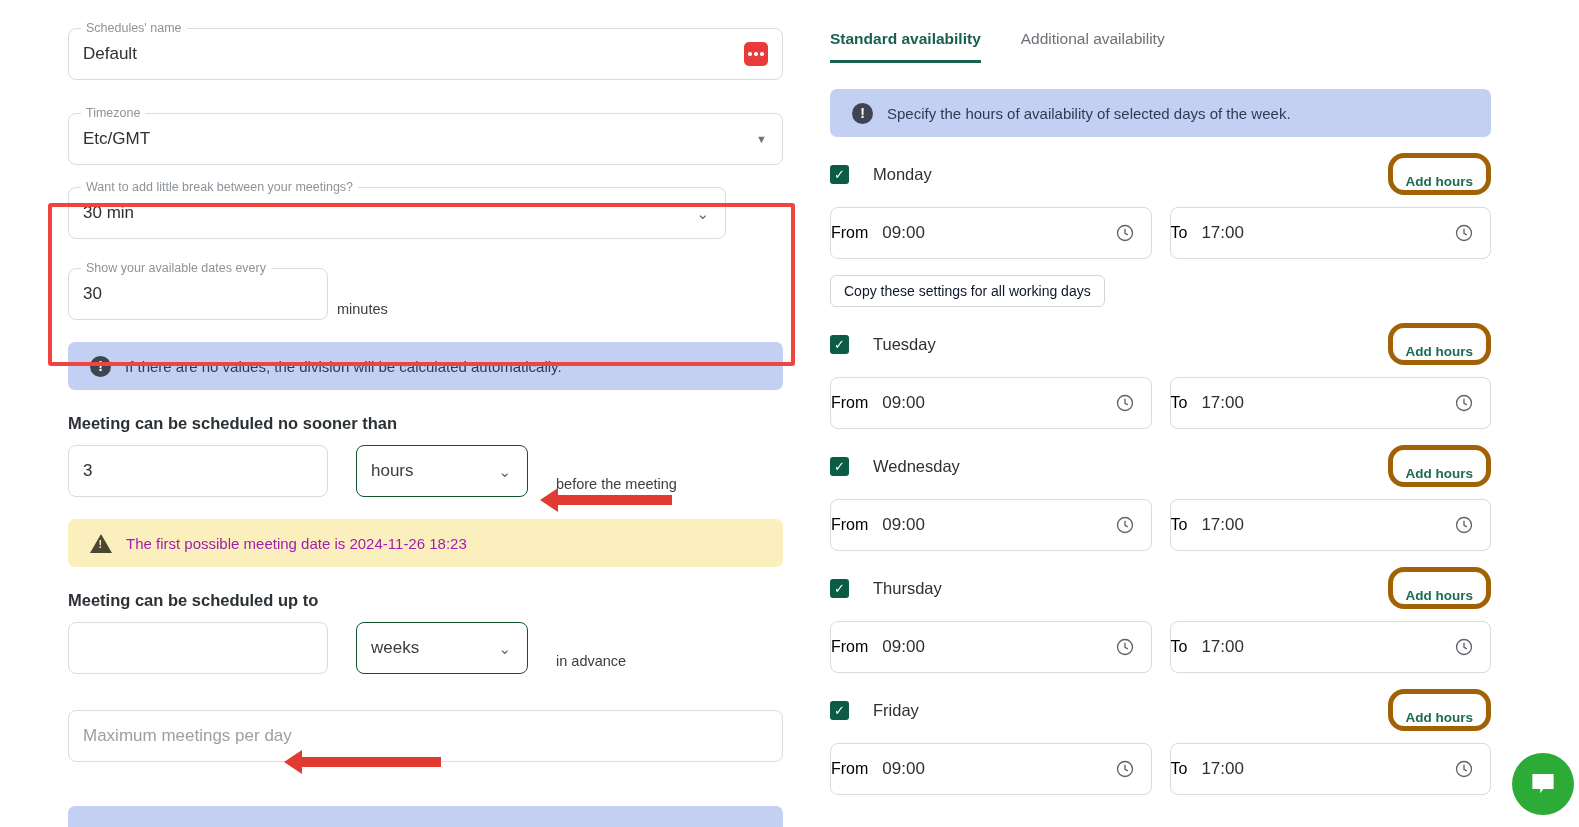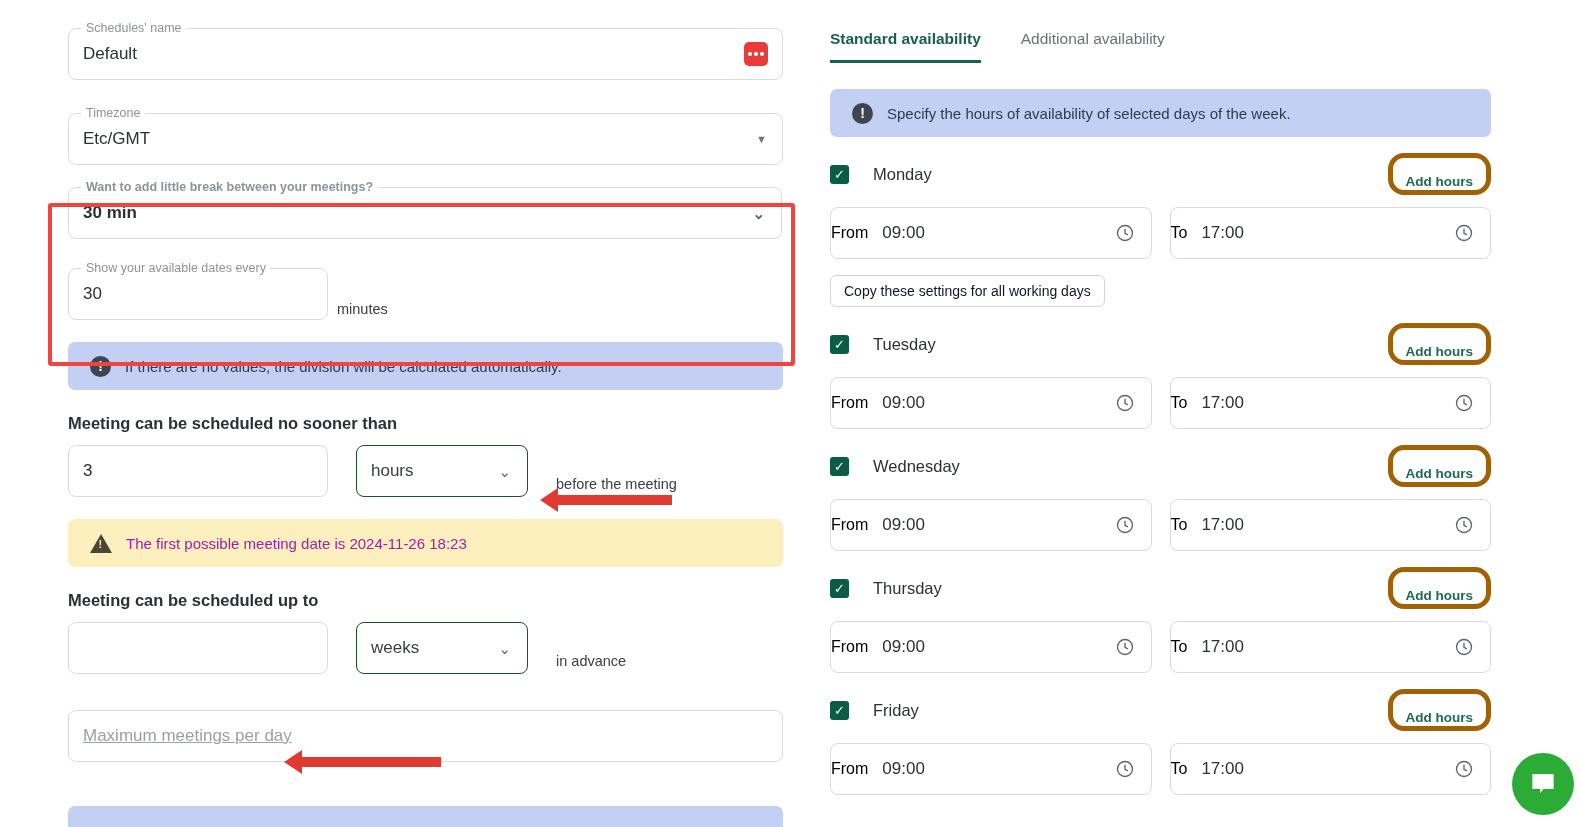--- a/index.html
+++ b/index.html
@@ -36,21 +36,21 @@
   .dots-btn i { width: 3.5px; height: 3.5px; border-radius: 50%; background: #fff; display: block; }
 
   .f-tz { height: 52px; margin-bottom: 22px; }
   .f-tz .value { flex: 1; }
   .caret-sm { margin-right: 15px; color: #70757a; font-size: 11px; line-height: 1; }
 
   
   .redbox { position: absolute; left: 37px; top: 203px; width: 747px; height: 163px;
             border: 4px solid #f0453f; border-radius: 3px; pointer-events: none; z-index: 5; }
 
-  .f-break { height: 52px; width: 714px; margin-bottom: 29px; font-weight: bold; }
+  .f-break { height: 52px; width: 658px; margin-bottom: 29px; }
   .f-break .value { flex: 1; }
   .chev { margin-right: 16px; color: #5f6368; font-size: 15px; line-height: 1; }
 
   .divrow { display: flex; align-items: flex-end; margin-bottom: 22px; }
   .f-div { height: 52px; width: 260px; }
   .divrow .suffix { font-size: 14.5px; color: #3c4043; margin-left: 9px; padding-bottom: 3px; }
 
   .banner { display: flex; align-items: center; gap: 14px; border-radius: 7px;
             padding: 0 22px; font-size: 15px; }
   .banner.info { background: #c3d0f4; color: #2f3b52; height: 48px; }
@@ -68,21 +68,21 @@
   .pairrow { display: flex; align-items: flex-end; gap: 28px; }
   .f-num { height: 52px; width: 260px; border: 1px solid #d8dbdf; border-radius: 8px;
            display: flex; align-items: center; background: #fff; }
   .f-num .value { font-size: 17px; color: #2c3135; padding: 0 14px; }
   .f-sel { height: 52px; width: 172px; border: 1px solid #14532d; border-radius: 8px;
            display: flex; align-items: center; background: #fff; }
   .f-sel .value { flex: 1; font-size: 17px; color: #3c4043; padding: 0 14px; }
   .pairrow .tail { font-size: 14.5px; color: #3c4043; padding-bottom: 5px; }
 
   .f-max { height: 52px; margin-top: 36px; }
-  .f-max .value { flex: 1; text-decoration: underline; }
+  .f-max .value { flex: 1; }
   .bottom-banner { position: absolute; left: 57px; top: 806px; width: 715px; height: 40px;
                    background: #c3d0f4; border-radius: 7px; }
 
   
   .arrow { position: absolute; height: 10px; background: #e03a31; z-index: 6; }
   .arrow::before { content: ""; position: absolute; left: -17px; top: -7px;
                    width: 0; height: 0; border-top: 12px solid transparent;
                    border-bottom: 12px solid transparent; border-right: 18px solid #e03a31; }
 
   

